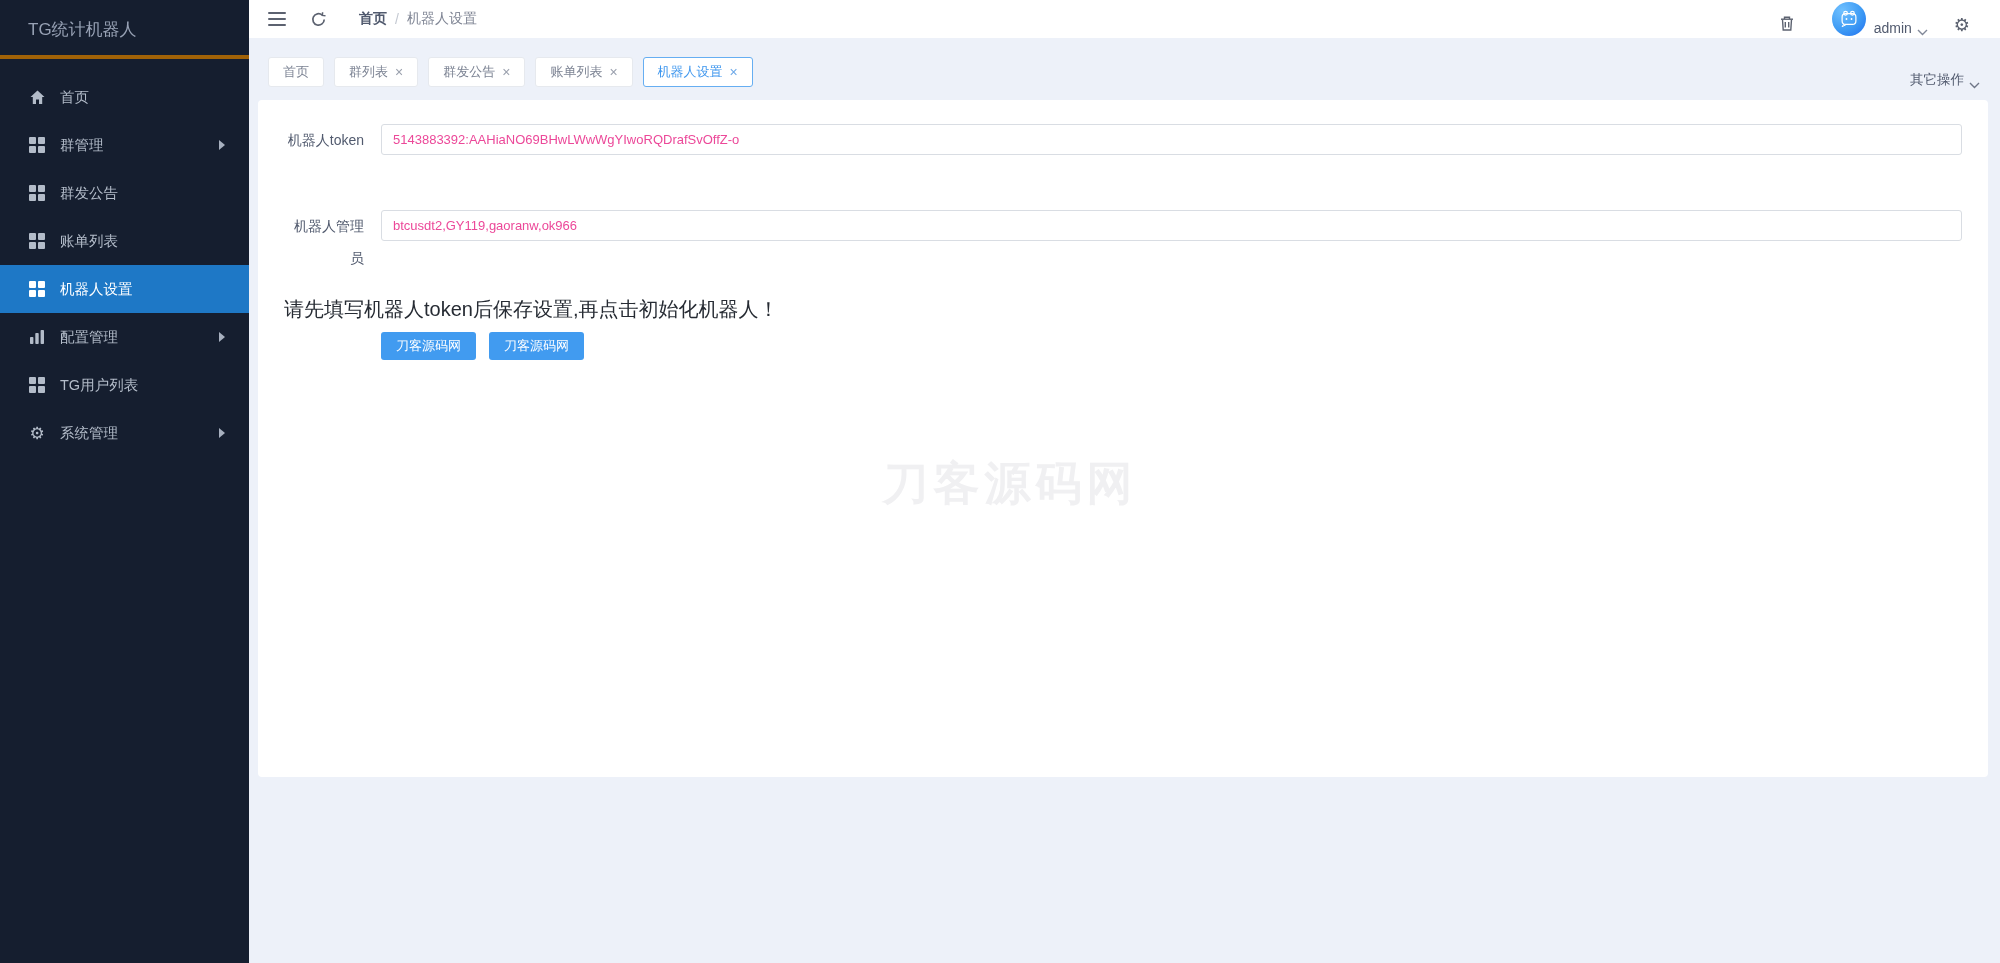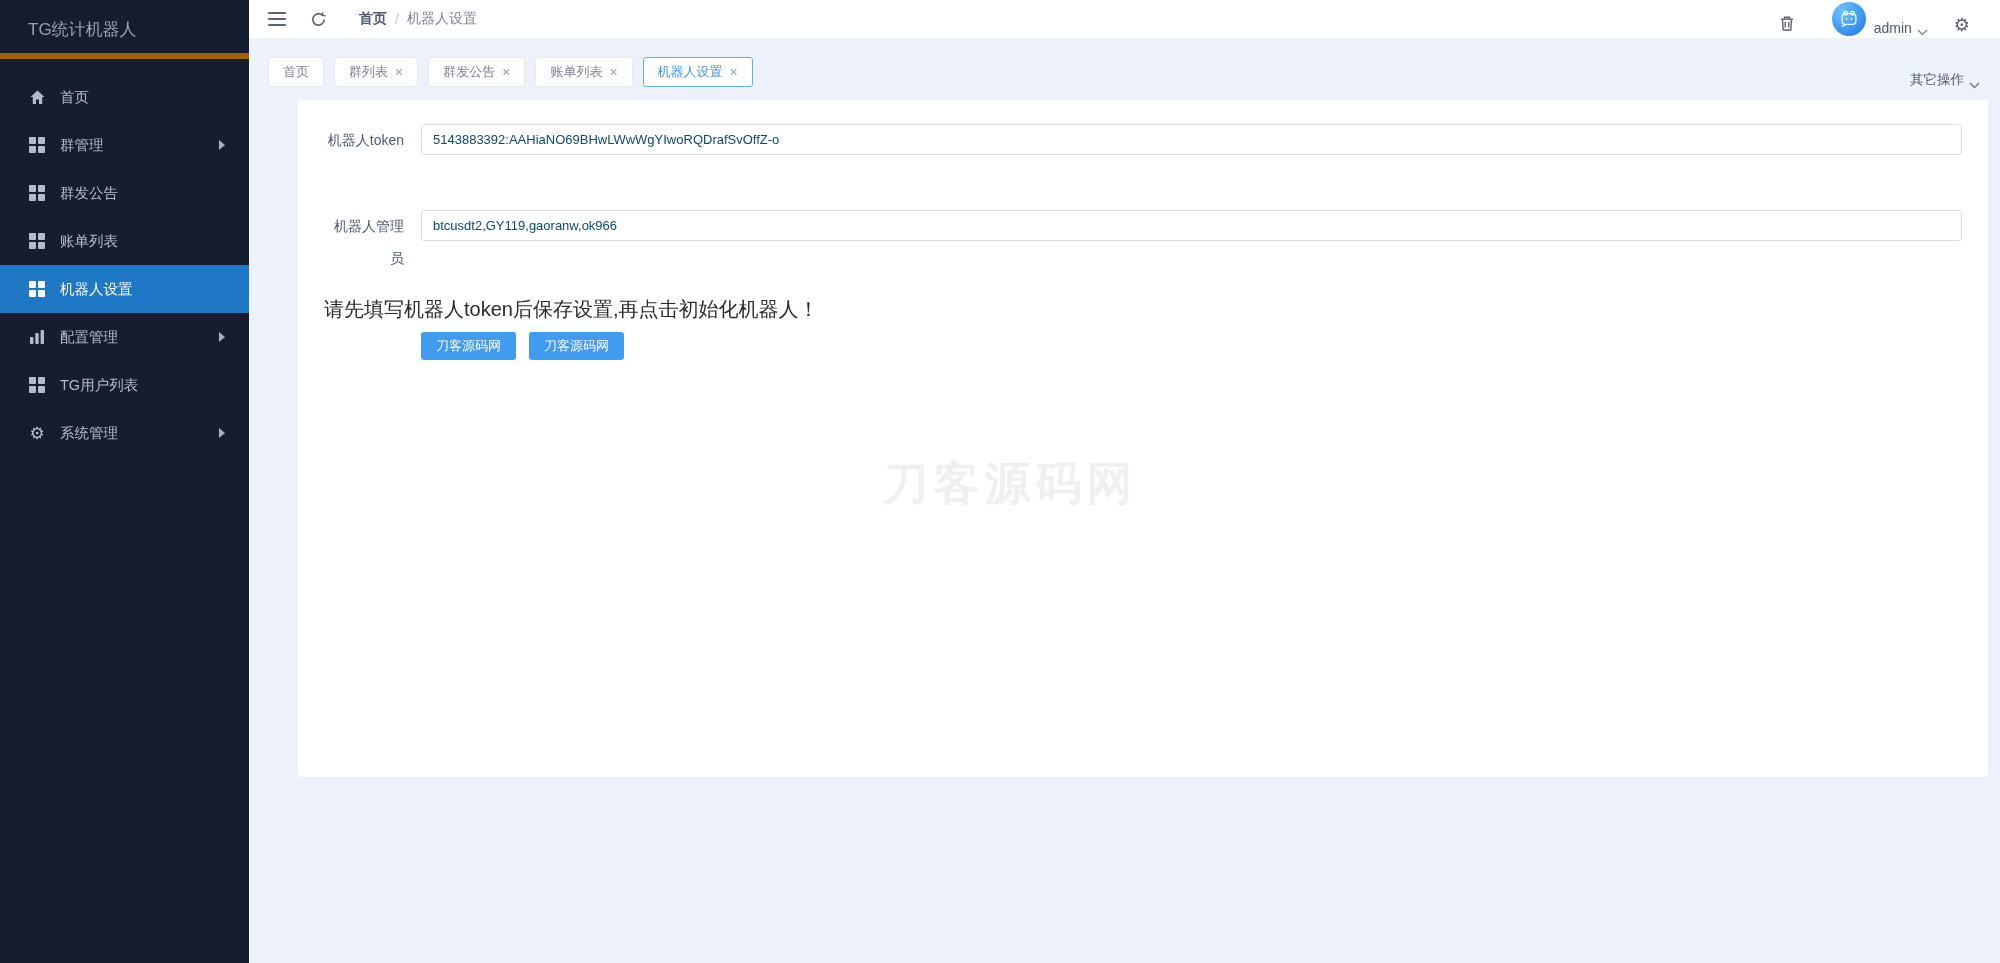--- a/index.html
+++ b/index.html
@@ -5,21 +5,21 @@
   * { box-sizing: border-box; margin: 0; padding: 0; }
   html,body { width:2000px; height:963px; }
   body {
     font-family: "Liberation Sans", sans-serif;
     background:#edf1f9;
     position:relative;
     overflow:hidden;
   }
   
   .sidebar { position:absolute; left:0; top:0; width:249px; height:963px; background:#151e2f; z-index:5; }
-  .side-title { height:59px; line-height:59px; padding-left:28px; color:#97a1b4; font-size:17px; border-bottom:6px solid #a16207; white-space:nowrap; }
+  .side-title { height:59px; line-height:59px; padding-left:28px; color:#97a1b4; font-size:17px; border-bottom:4px solid #a16207; white-space:nowrap; }
   .side-menu { padding-top:14px; }
   .side-item { position:relative; height:48px; display:flex; align-items:center; padding-left:28px; color:#b3bcc9; font-size:14.5px; cursor:pointer; }
   .side-item .sicon { width:18px; height:18px; margin-right:14px; display:inline-flex; align-items:center; justify-content:center; flex:none; }
   .side-item .sicon svg { display:block; }
   .side-item.active { background:#1e78c6; color:#ffffff; }
   .arrow-r { position:absolute; right:24px; top:50%; margin-top:-5px; width:0; height:0;
              border-left:6px solid #a7b0bf; border-top:5px solid transparent; border-bottom:5px solid transparent; }
   .gear-glyph { font-size:17px; line-height:1; color:inherit; }
 
   
@@ -38,25 +38,25 @@
 
   
   .content { position:absolute; left:249px; top:38px; right:0; bottom:0; background:#edf1f9; }
   .tabbar { position:absolute; left:19px; right:20px; top:19px; height:30px; display:flex; align-items:center; }
   .tab { height:30px; line-height:28px; background:#ffffff; border:1px solid #e6e9ee; border-radius:3px; padding:0 14px; margin-right:10px; font-size:13px; color:#7d8494; cursor:pointer; display:flex; align-items:center; white-space:nowrap; }
   .tab .x { margin-left:7px; font-size:14px; color:#9aa0ad; cursor:pointer; line-height:1; }
   .tab.active { border-color:#66aef2; color:#3f97ee; }
   .tab.active .x { color:#6ea9e8; }
   .more { margin-left:auto; font-size:13.5px; color:#515a6e; cursor:pointer; display:flex; align-items:flex-end; gap:5px;margin-top:16px; }
 
-  .panel { position:absolute; left:9px; right:12px; top:62px; bottom:186px; background:#ffffff; border-radius:4px; padding:24px 26px;margin-left:40px; }
+  .panel { position:absolute; left:9px; right:12px; top:62px; bottom:186px; background:#ffffff; border-radius:4px; padding:24px 26px; }
 
   .form-row { display:flex; align-items:flex-start; margin-bottom:22px; }
   .form-label { width:80px; min-height:64px; text-align:right; color:#515a6e; font-size:14px; line-height:32px; margin-right:17px; flex:none; word-break:break-word; }
-  .form-input { flex:1; height:31px; border:1px solid #d9dde3; border-radius:3px; padding:0 11px; font-size:13px; color:#0c4a6e; outline:none; background:#fff; }
+  .form-input { flex:1; height:31px; border:1px solid #d9dde3; border-radius:3px; padding:0 11px; font-size:13px; color:#ec4899; outline:none; background:#fff; }
 
   .hint { margin-top:10px; font-size:20px; color:#262b33; }
   .btn-row { margin-top:9px; margin-left:97px; display:flex; gap:13px; }
   .btn { height:28px; padding:0 15px; background:#419bf0; color:#ffffff; font-size:13px; border:none; border-radius:3px; cursor:pointer; white-space:nowrap; }
 
   .watermark { position:absolute; left:1010px; top:484px; transform:translate(-50%,-50%); font-size:46px; font-weight:bold; color:#f0f0f2; letter-spacing:5px; white-space:nowrap; z-index:6; pointer-events:none; }
 </style>
 </head>
 <body>
 

